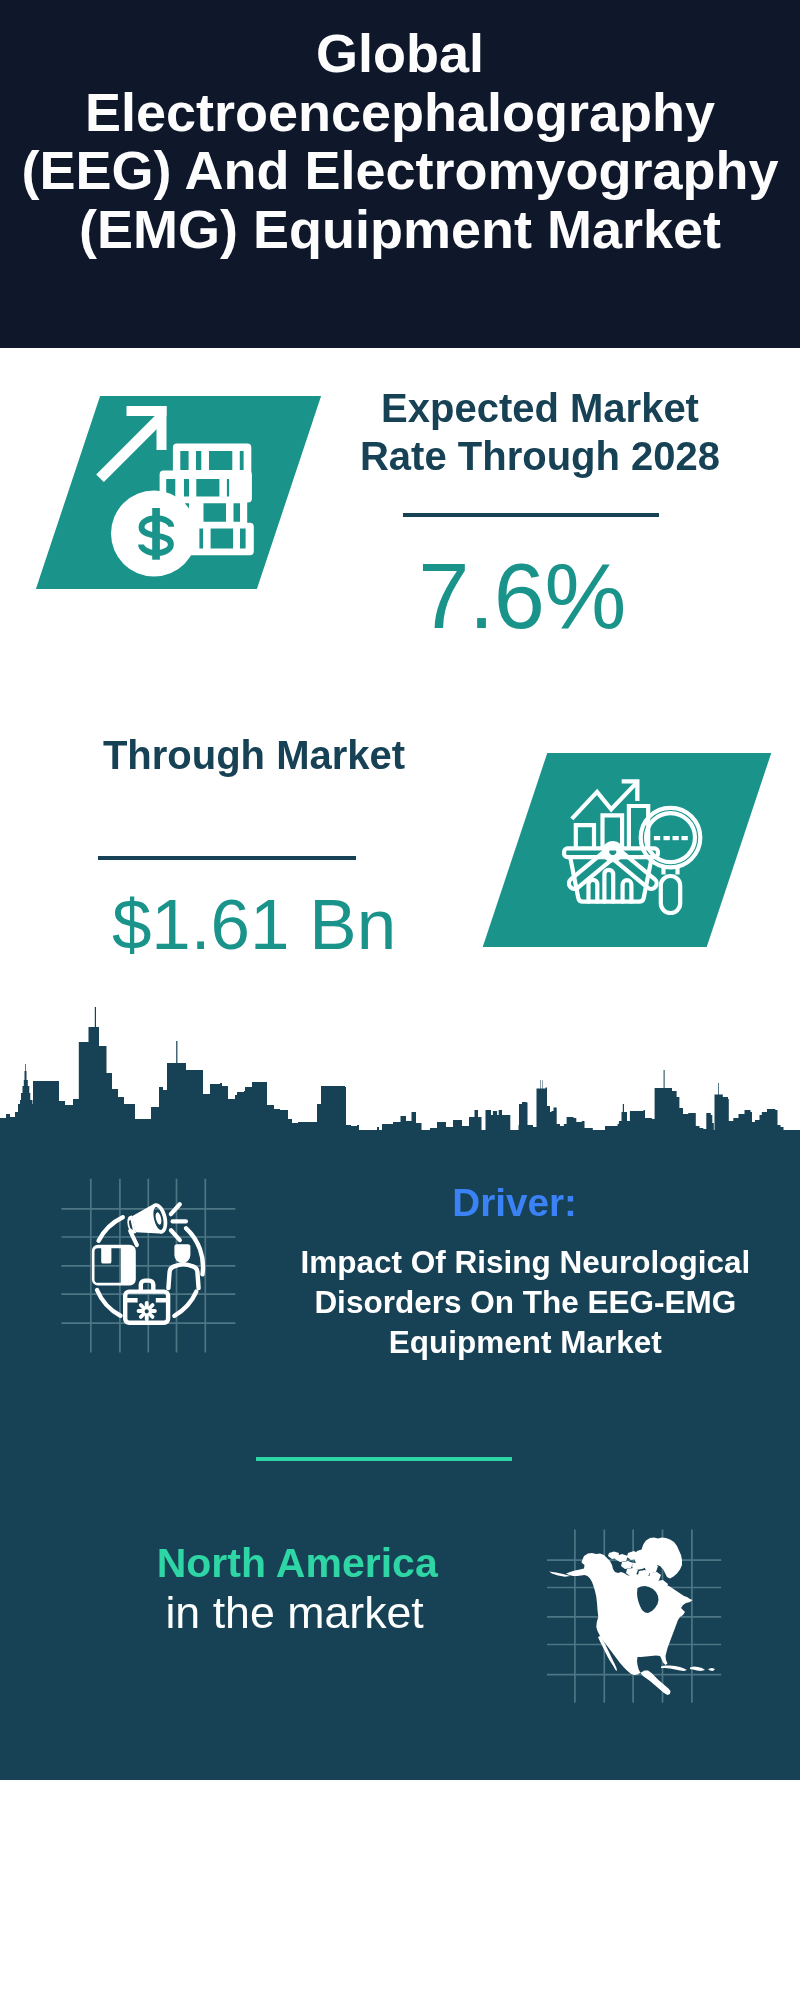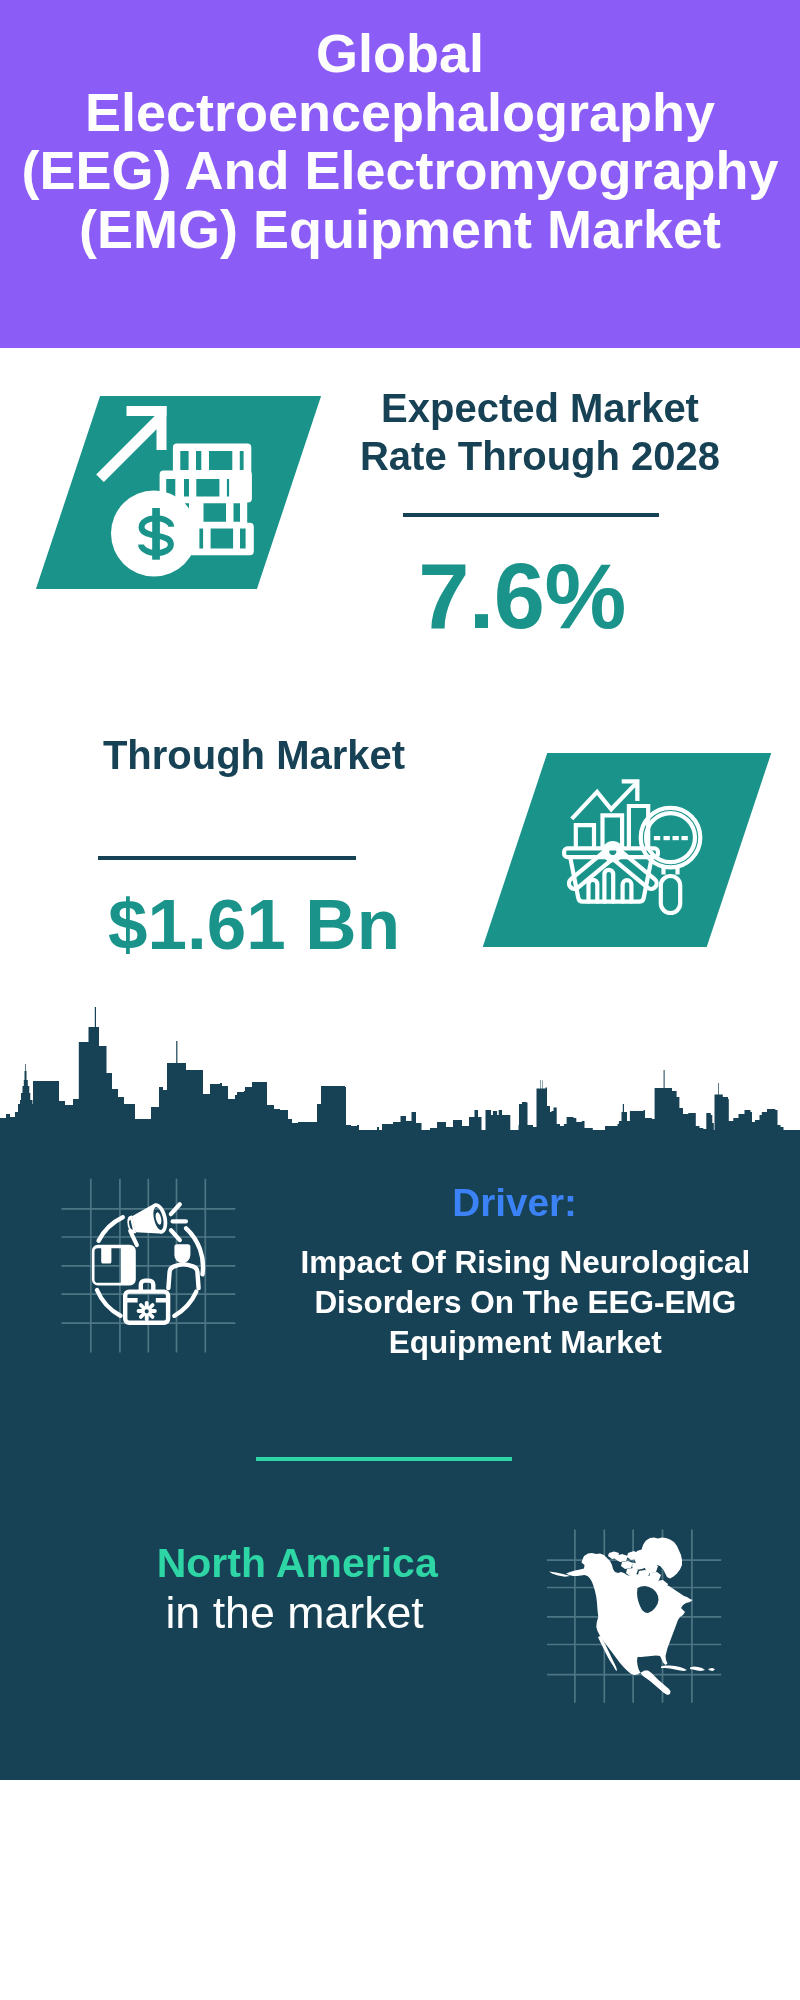--- a/index.html
+++ b/index.html
@@ -1,30 +1,30 @@
 <!DOCTYPE html>
 <html><head>
 <meta charset="utf-8">
 <style>
   html,body{margin:0;padding:0;}
   body{width:800px;height:2000px;background:#ffffff;font-family:"Liberation Sans",sans-serif;overflow:hidden;}
   .page{position:relative;width:800px;height:2000px;overflow:hidden;background:#fff;}
 
   
-  .header{position:absolute;left:0;top:0;width:800px;height:348px;background:#8b5cf6;}
+  .header{position:absolute;left:0;top:0;width:800px;height:348px;background:#0f172a;}
   .title{position:absolute;left:0;top:24px;width:800px;text-align:center;color:#fdfdfd;
          font-weight:bold;font-size:54px;line-height:58.5px;}
 
   
   .par{position:absolute;background:#1a948a;transform:skewX(-18.4deg);}
 
   
   .stat-head{position:absolute;text-align:center;color:#174154;font-weight:bold;font-size:40px;line-height:48px;}
   .rule{position:absolute;background:#174154;height:4px;}
-  .stat-val{position:absolute;text-align:center;color:#1a948a;font-weight:bold;}
+  .stat-val{position:absolute;text-align:center;color:#1a948a;font-weight:normal;}
 
   
   .lower{position:absolute;left:0;width:800px;background:#174154;}
   .skyline{position:absolute;left:0;width:800px;}
 
   .driver-label{position:absolute;text-align:center;color:#3b82f6;font-weight:bold;font-size:36px;}
   .driver-text{position:absolute;text-align:center;color:#ffffff;font-weight:bold;font-size:29px;line-height:40px;}
   .mint-rule{position:absolute;background:#2fd6a5;height:4px;}
   .region-name{position:absolute;text-align:center;color:#2fd6a5;font-weight:bold;font-size:41px;}
   .region-text{position:absolute;text-align:center;color:#fcfdfd;font-size:44.7px;line-height:46.5px;}

